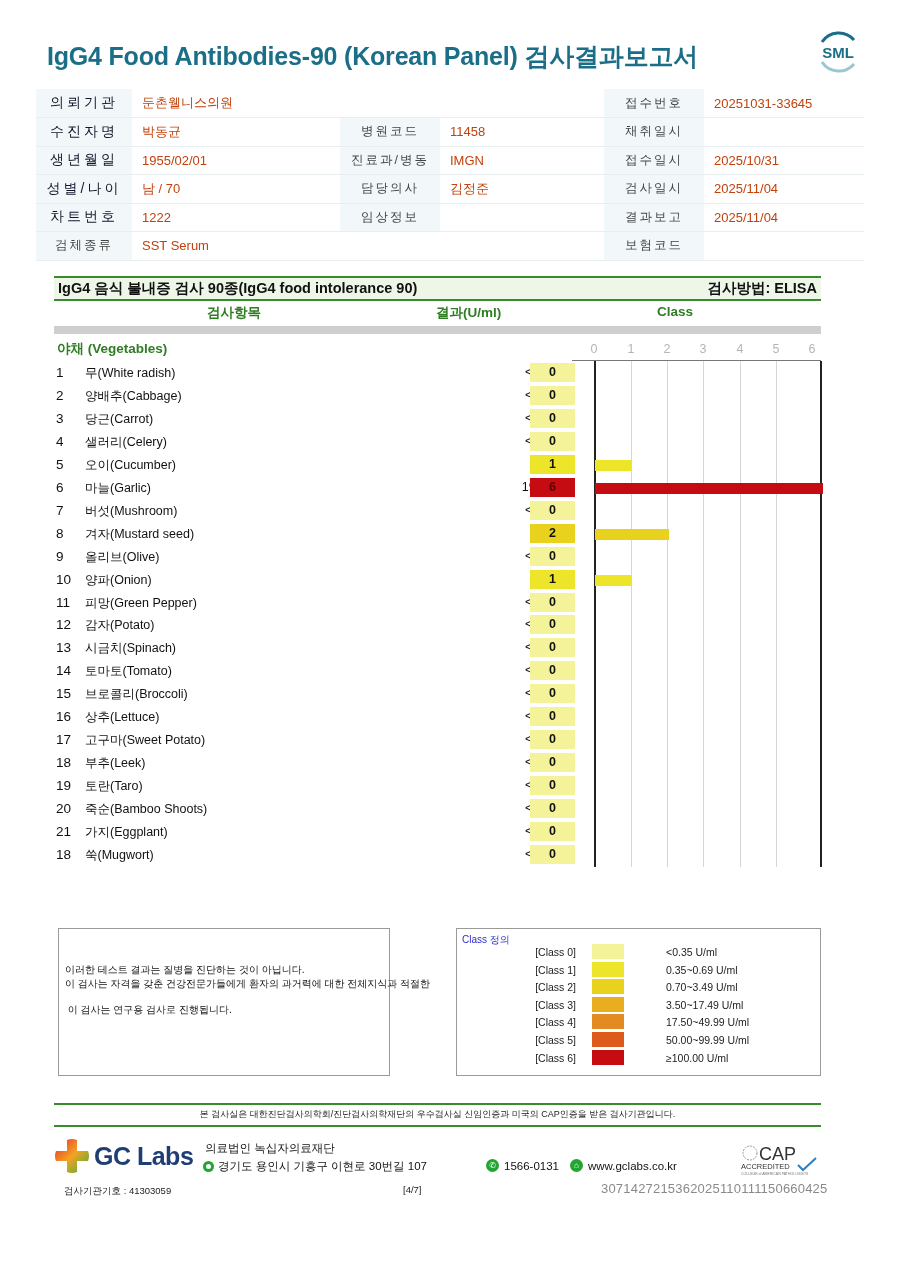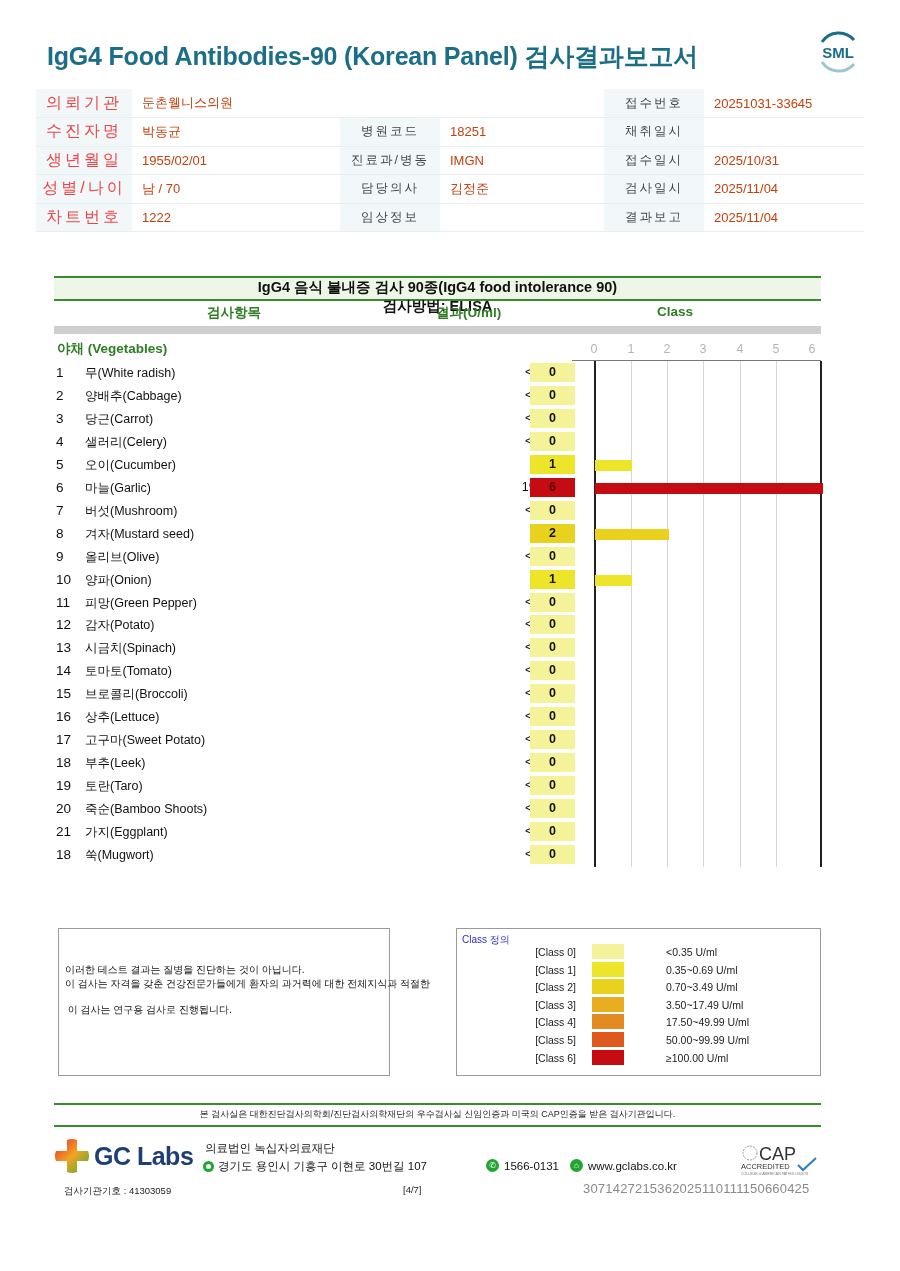--- a/index.html
+++ b/index.html
@@ -6,26 +6,26 @@
   html, body { width: 900px; height: 1271px; background: #ffffff; }
   body { position: relative; font-family: "Liberation Sans", "DejaVu Sans", sans-serif; color: #222; overflow: hidden; }
 
   .title { position: absolute; left: 47px; top: 40px; font-size: 25px; font-weight: bold; color: #1b6e87; letter-spacing: -0.2px; }
   .sml-logo { position: absolute; left: 812px; top: 28px; width: 52px; height: 48px; }
   .sml-logo svg { width: 52px; height: 48px; }
 
   
   .info { position: absolute; left: 36px; top: 89px; width: 828px; border-collapse: collapse; font-size: 13px; }
   .info td { height: 28.5px; border-bottom: 1px solid #e8eef0; padding: 0; vertical-align: middle; }
-  .info .lbl { background: #f2f8fa; color: #ef4444; text-align: center; letter-spacing: 3px; font-size: 16px; }
+  .info .lbl { background: #f2f8fa; color: #0f172a; text-align: center; letter-spacing: 3px; font-size: 14px; }
   .info .lbl.small { font-size: 12.5px; letter-spacing: 2px; color: #444; }
   .info .val { padding-left: 10px; color: #c2410c; }
 
   
-  .sec-head { position: absolute; left: 54px; top: 276px; width: 767px; height: 25px; background: #eef6e8; border-top: 2px solid #3a8a2e; border-bottom: 2px solid #3a8a2e; display: flex; justify-content: space-between; align-items: center; padding: 0 4px; font-weight: bold; font-size: 14.5px; color: #111; flex-direction: column; }
+  .sec-head { position: absolute; left: 54px; top: 276px; width: 767px; height: 25px; background: #eef6e8; border-top: 2px solid #3a8a2e; border-bottom: 2px solid #3a8a2e; display: flex; justify-content: space-between; align-items: center; padding: 0 4px; font-weight: bold; font-size: 14.5px; color: #111; }
   .col-head { position: absolute; top: 304px; font-size: 13.5px; font-weight: bold; color: #2e7d22; }
   .gray-bar { position: absolute; left: 54px; top: 326px; width: 767px; height: 8px; background: #cfcfcf; }
   .gray-bar-white { position: absolute; left: 415px; top: 334px; width: 406px; height: 3px; background: #fff; }
   .cat-title { position: absolute; left: 57px; top: 340px; font-size: 13.5px; font-weight: bold; color: #2e7d22; }
 
   .axis-tick { position: absolute; top: 342px; font-size: 12.5px; color: #b5b5b5; width: 20px; text-align: center; }
   .axis-top { position: absolute; left: 572px; top: 360px; width: 249px; height: 1px; background: #777; }
   .grid-line { position: absolute; top: 361px; height: 506px; width: 1px; background: #d6d6d6; }
   .zero-line { position: absolute; left: 594px; top: 361px; height: 506px; width: 1.5px; background: #222; }
   .right-line { position: absolute; left: 820px; top: 361px; height: 506px; width: 1.5px; background: #222; }
@@ -56,21 +56,21 @@
   .gc-text { font-size: 25px; font-weight: bold; color: #1f3f74; margin-left: 4px; letter-spacing: -0.5px; }
   .gc-org { position: absolute; left: 205px; top: 1141px; font-size: 11.5px; color: #111; }
   .gc-addr { position: absolute; left: 203px; top: 1159px; font-size: 11.5px; color: #111; display: flex; align-items: center; }
   .pin { width: 11px; height: 11px; border-radius: 50%; background: #23a532; margin-right: 4px; position: relative; }
   .pin::after { content: ""; position: absolute; left: 3px; top: 3px; width: 5px; height: 5px; border-radius: 50%; background: #fff; }
   .contact { position: absolute; left: 486px; top: 1159px; font-size: 11.5px; color: #111; display: flex; align-items: center; gap: 5px; }
   .round-icon { width: 13px; height: 13px; border-radius: 50%; background: #23a532; color: #fff; font-size: 8px; line-height: 13px; text-align: center; display: inline-block; }
   .cap-logo { position: absolute; left: 740px; top: 1143px; width: 80px; height: 33px; }
   .agency-code { position: absolute; left: 64px; top: 1185px; font-size: 9.5px; color: #222; }
   .page-num { position: absolute; left: 403px; top: 1184px; font-size: 9.5px; color: #222; }
-  .barcode-num { position: absolute; left: 583px; top: 1181px; font-size: 13px; color: #8a8a8a; letter-spacing: 0.2px; }
+  .barcode-num { position: absolute; left: 601px; top: 1181px; font-size: 13px; color: #8a8a8a; letter-spacing: 0.2px; }
 </style>
 </head>
 <body>
 
 <div class="title">IgG4 Food Antibodies-90 (Korean Panel) 검사결과보고서</div>
 <div class="sml-logo">
   <svg viewBox="0 0 52 48">
     <path d="M10 14 A20 20 0 0 1 42 12" stroke="#1b6e87" stroke-width="3" fill="none"></path>
     <path d="M10 34 A20 20 0 0 0 42 36" stroke="#9bc7d3" stroke-width="3" fill="none"></path>
     <text x="26" y="30" text-anchor="middle" font-family="Liberation Sans, sans-serif" font-weight="bold" font-size="15" fill="#1b6e87">SML</text>
@@ -92,21 +92,21 @@
         <td class="val">둔촌웰니스의원</td>
         <td class="val"></td>
         <td class="val"></td>
         <td class="lbl small">접수번호</td>
         <td class="val">20251031-33645</td>
       </tr>
       <tr>
         <td class="lbl">수진자명</td>
         <td class="val">박동균</td>
         <td class="lbl small">병원코드</td>
-        <td class="val">18251</td>
+        <td class="val">11458</td>
         <td class="lbl small">채취일시</td>
         <td class="val"></td>
       </tr>
       <tr>
         <td class="lbl">생년월일</td>
         <td class="val">1955/02/01</td>
         <td class="lbl small">진료과/병동</td>
         <td class="val">IMGN</td>
         <td class="lbl small">접수일시</td>
         <td class="val">2025/10/31</td>
@@ -119,20 +119,28 @@
         <td class="lbl small">검사일시</td>
         <td class="val">2025/11/04</td>
       </tr>
       <tr>
         <td class="lbl">차트번호</td>
         <td class="val">1222</td>
         <td class="lbl small">임상정보</td>
         <td class="val"></td>
         <td class="lbl small">결과보고</td>
         <td class="val">2025/11/04</td>
+      </tr>
+      <tr>
+        <td class="lbl small">검체종류</td>
+        <td class="val">SST Serum</td>
+        <td class="val"></td>
+        <td class="val"></td>
+        <td class="lbl small">보험코드</td>
+        <td class="val"></td>
       </tr>
     </tbody>
 </table>
 
 <div class="sec-head">
   <span>IgG4 음식 불내증 검사 90종(IgG4 food intolerance 90)</span>
   <span>검사방법: ELISA</span>
 </div>
 <div class="col-head" style="left:207px">검사항목</div>
 <div class="col-head" style="left:436px">결과(U/ml)</div>

